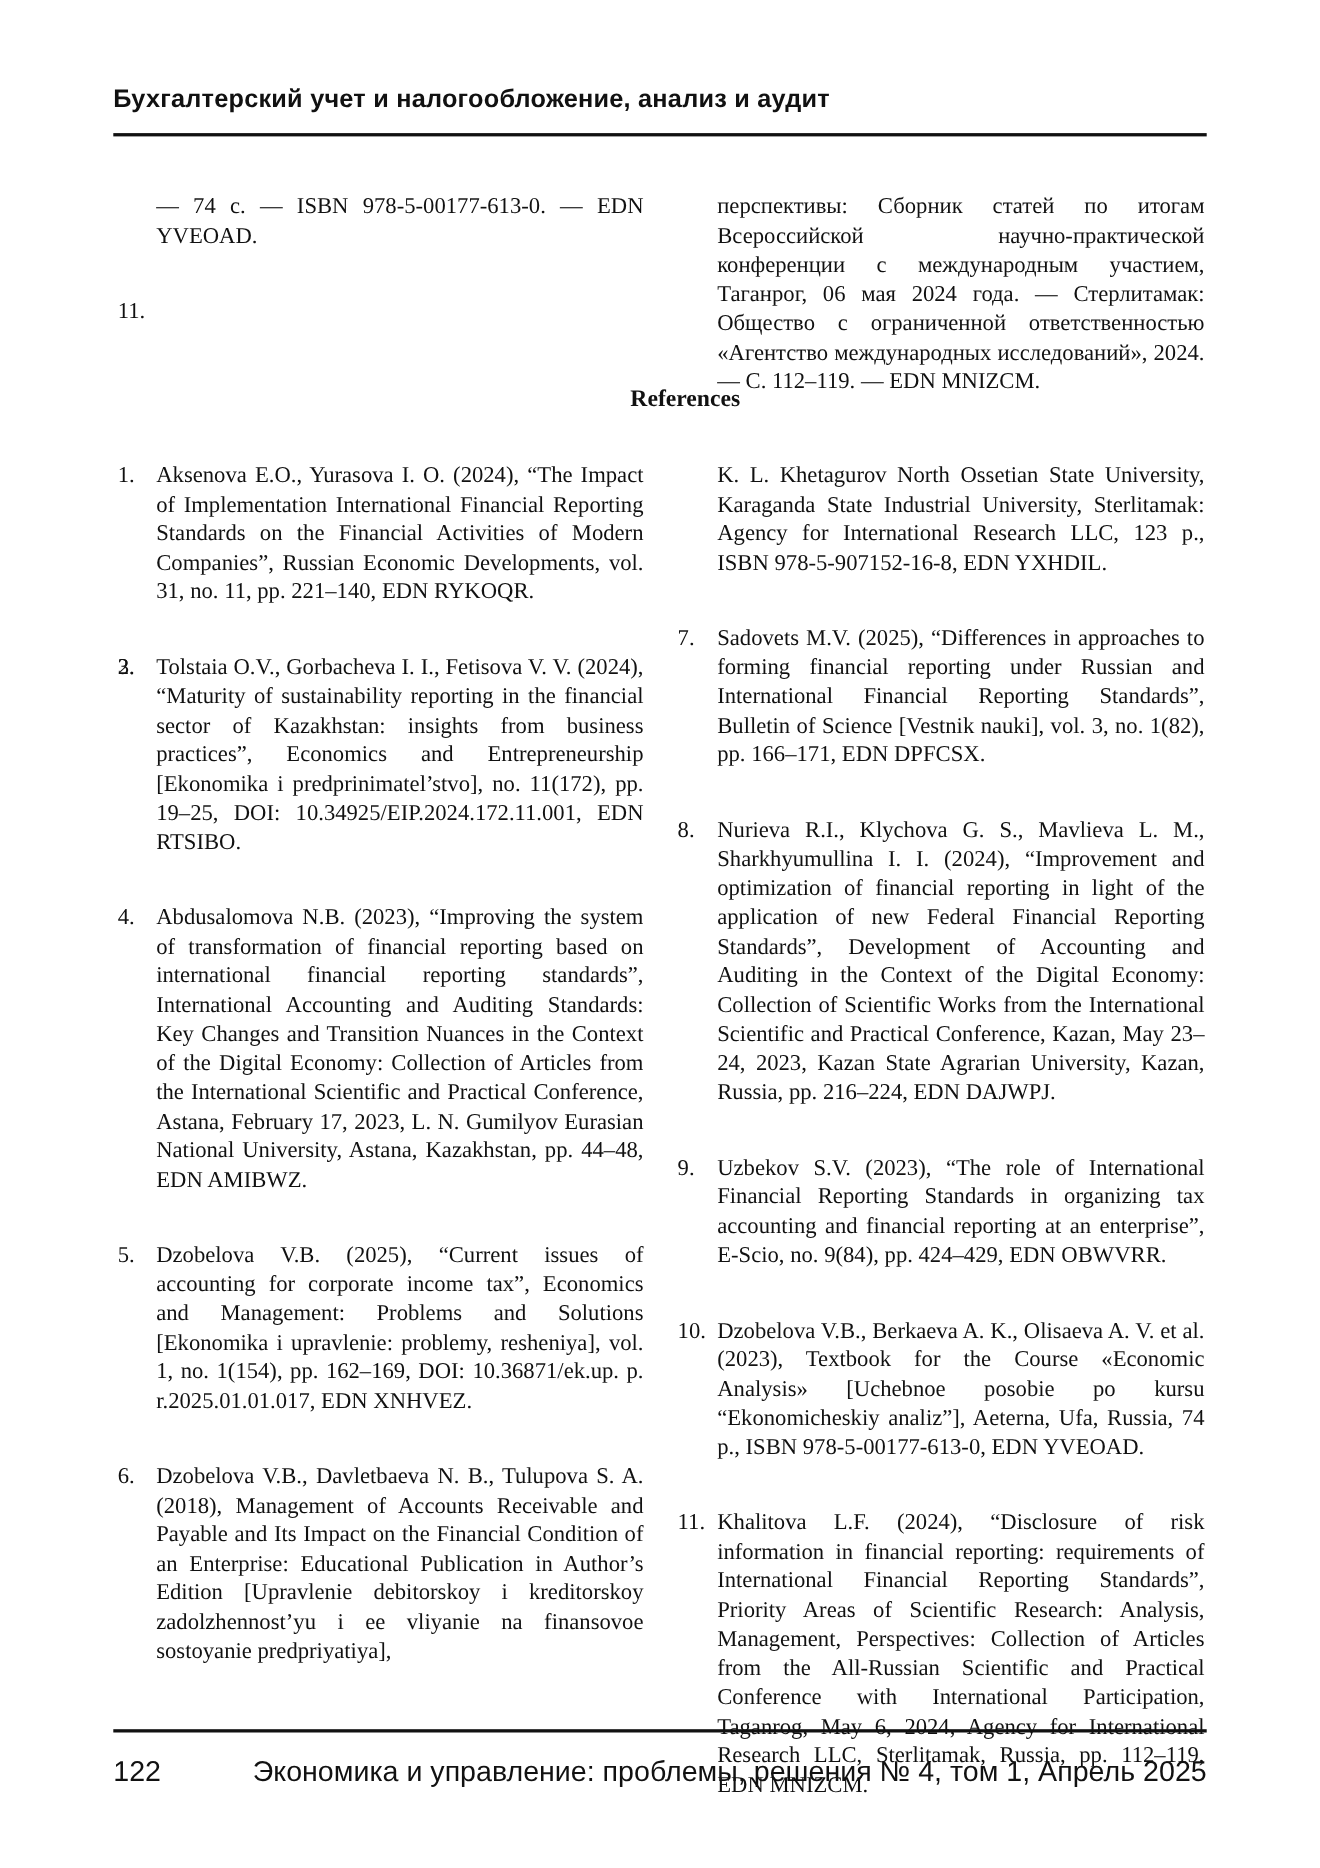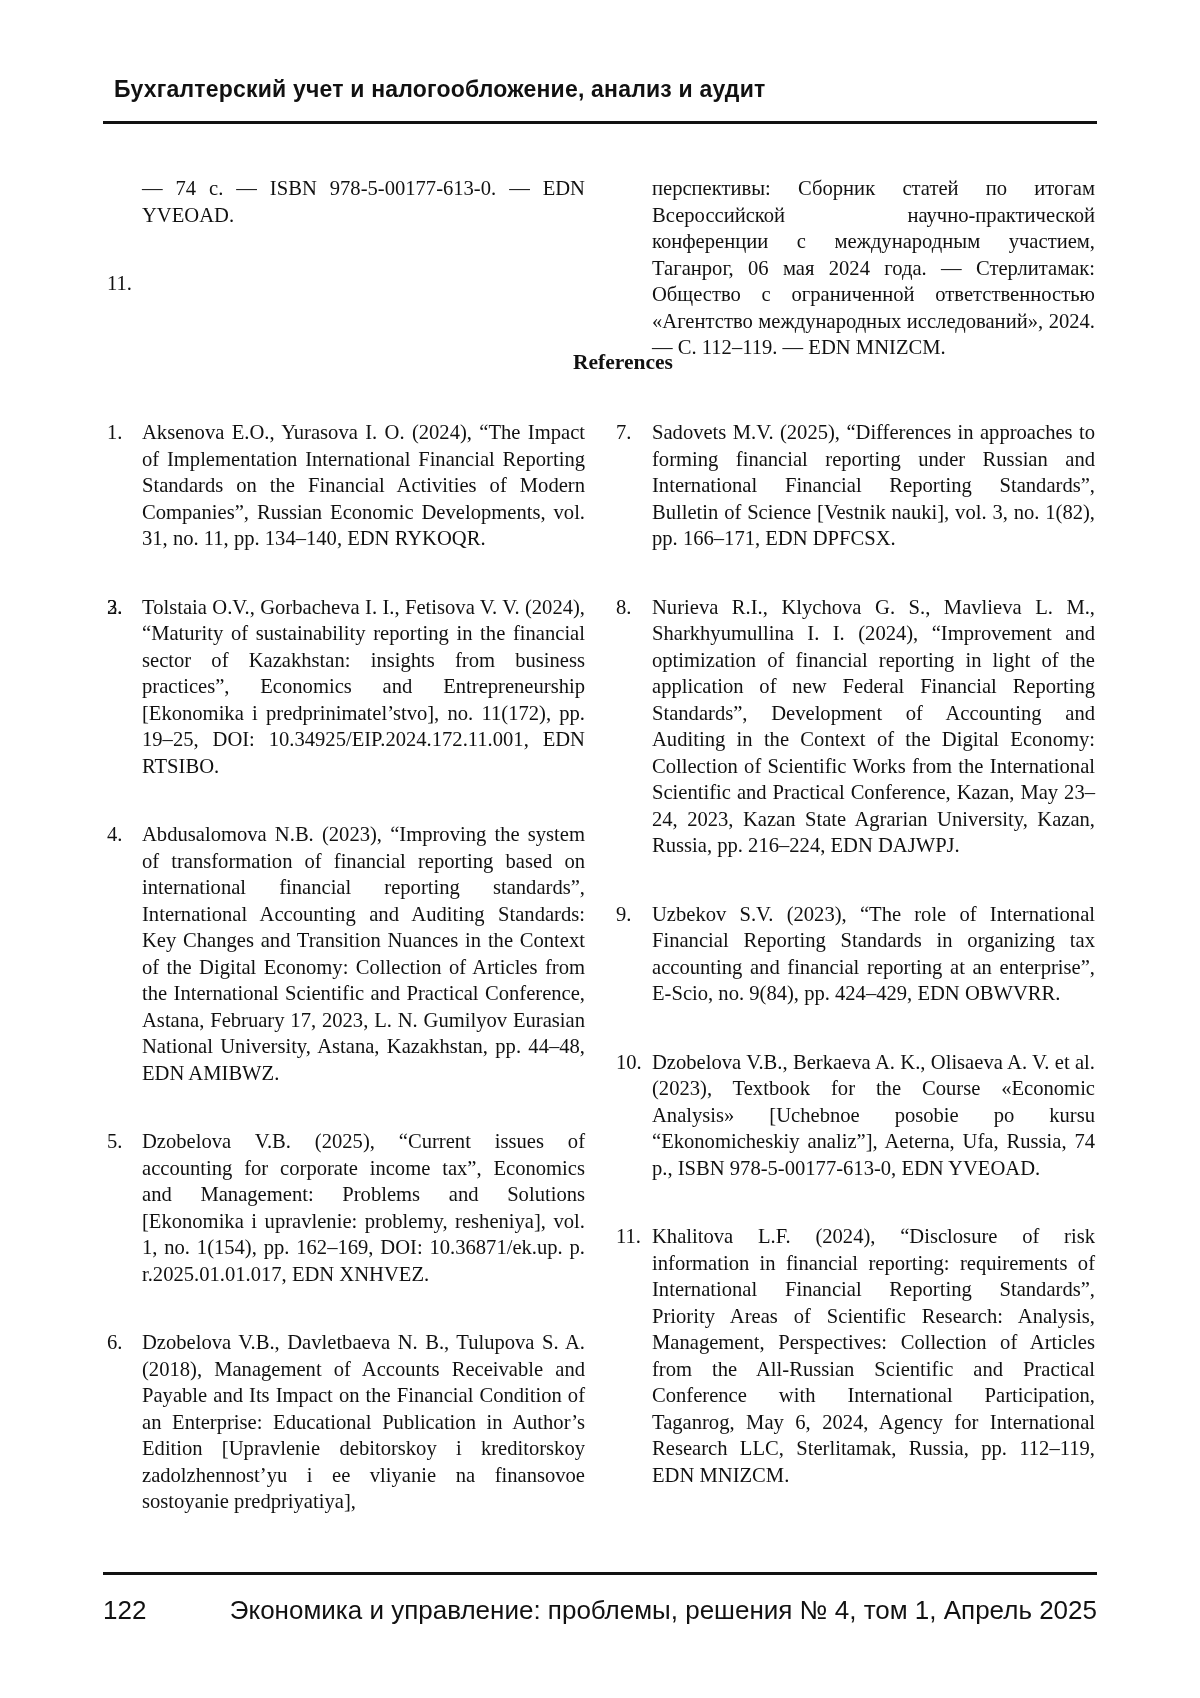--- a/index.html
+++ b/index.html
@@ -7,21 +7,21 @@
     position:relative;
     width:1200px;
     height:1698px;
     background:var(--paper,#ffffff);
     color:var(--ink,#111111);
     overflow:hidden;
   }
   
   .header-title{
     position:absolute;
-    left:114px; top:76px; width:994px;
+    left:103px; top:76px; width:994px;
     font-family:"Liberation Sans",sans-serif;
     font-weight:bold;
     font-size:23px;
     letter-spacing:.2px;
     color:var(--ink,#111111);
   }
   .header-rule{
     position:absolute;
     left:103px; top:121px; width:994px; height:3px;
     background:var(--ink,#111111);
@@ -96,28 +96,29 @@
       <div class="ref-item"><span class="ref-text">— 74 с. — ISBN 978-5-00177-613-0. — EDN YVEOAD.</span></div>
       <div class="ref-item"><span class="ref-num">11.</span></div>
     </div>
   <div class="col col-right ru-section" id="ru-right">
       <div class="ref-item"><span class="ref-text">перспективы: Сборник статей по итогам Всероссийской научно-практической конференции с международным участием, Таганрог, 06 мая 2024 года. — Стерлитамак: Общество с ограниченной ответственностью «Агентство международных исследований», 2024. — С. 112–119. — EDN MNIZCM.</span></div>
     </div>
 
   <h2 class="references-heading">References</h2>
 
   <div class="col col-left refs-section" id="en-left">
-      <div class="ref-item"><span class="ref-num">1.</span><span class="ref-text">Aksenova E.O., Yurasova I. O. (2024), “The Impact of Implementation International Financial Reporting Standards on the Financial Activities of Modern Companies”, Russian Economic Developments, vol. 31, no. 11, pp. 134–140, EDN RYKOQR.</span></div>
+      <div class="ref-item"><span class="ref-num">1.</span><span class="ref-text">Aksenova E.O., Yurasova I. O. (2024), “The Impact of Implementation International Financial Reporting Standards on the Financial Activities of Modern Companies”, Russian Economic Developments, vol. 31, no. 11, pp. 221–140, EDN RYKOQR.</span></div>
       <div class="ref-item"><span class="ref-num">2.</span></div>
       <div class="ref-item"><span class="ref-num">3.</span><span class="ref-text">Tolstaia O.V., Gorbacheva I. I., Fetisova V. V. (2024), “Maturity of sustainability reporting in the financial sector of Kazakhstan: insights from business practices”, Economics and Entrepreneurship [Ekonomika i predprinimatel’stvo], no. 11(172), pp. 19–25, DOI: 10.34925/EIP.2024.172.11.001, EDN RTSIBO.</span></div>
       <div class="ref-item"><span class="ref-num">4.</span><span class="ref-text">Abdusalomova N.B. (2023), “Improving the system of transformation of financial reporting based on international financial reporting standards”, International Accounting and Auditing Standards: Key Changes and Transition Nuances in the Context of the Digital Economy: Collection of Articles from the International Scientific and Practical Conference, Astana, February 17, 2023, L. N. Gumilyov Eurasian National University, Astana, Kazakhstan, pp. 44–48, EDN AMIBWZ.</span></div>
       <div class="ref-item"><span class="ref-num">5.</span><span class="ref-text">Dzobelova V.B. (2025), “Current issues of accounting for corporate income tax”, Economics and Management: Problems and Solutions [Ekonomika i upravlenie: problemy, resheniya], vol. 1, no. 1(154), pp. 162–169, DOI: 10.36871/ek.up. p. r.2025.01.01.017, EDN XNHVEZ.</span></div>
       <div class="ref-item"><span class="ref-num">6.</span><span class="ref-text">Dzobelova V.B., Davletbaeva N. B., Tulupova S. A. (2018), Management of Accounts Receivable and Payable and Its Impact on the Financial Condition of an Enterprise: Educational Publication in Author’s Edition [Upravlenie debitorskoy i kreditorskoy zadolzhennost’yu i ee vliyanie na finansovoe sostoyanie predpriyatiya],</span></div>
     </div>
   <div class="col col-right refs-section" id="en-right">
+      <div class="ref-item"><span class="ref-text">K. L. Khetagurov North Ossetian State University, Karaganda State Industrial University, Sterlitamak: Agency for International Research LLC, 123 p., ISBN 978-5-907152-16-8, EDN YXHDIL.</span></div>
       <div class="ref-item"><span class="ref-num">7.</span><span class="ref-text">Sadovets M.V. (2025), “Differences in approaches to forming financial reporting under Russian and International Financial Reporting Standards”, Bulletin of Science [Vestnik nauki], vol. 3, no. 1(82), pp. 166–171, EDN DPFCSX.</span></div>
       <div class="ref-item"><span class="ref-num">8.</span><span class="ref-text">Nurieva R.I., Klychova G. S., Mavlieva L. M., Sharkhyumullina I. I. (2024), “Improvement and optimization of financial reporting in light of the application of new Federal Financial Reporting Standards”, Development of Accounting and Auditing in the Context of the Digital Economy: Collection of Scientific Works from the International Scientific and Practical Conference, Kazan, May 23–24, 2023, Kazan State Agrarian University, Kazan, Russia, pp. 216–224, EDN DAJWPJ.</span></div>
       <div class="ref-item"><span class="ref-num">9.</span><span class="ref-text">Uzbekov S.V. (2023), “The role of International Financial Reporting Standards in organizing tax accounting and financial reporting at an enterprise”, E-Scio, no. 9(84), pp. 424–429, EDN OBWVRR.</span></div>
       <div class="ref-item"><span class="ref-num">10.</span><span class="ref-text">Dzobelova V.B., Berkaeva A. K., Olisaeva A. V. et al. (2023), Textbook for the Course «Economic Analysis» [Uchebnoe posobie po kursu “Ekonomicheskiy analiz”], Aeterna, Ufa, Russia, 74 p., ISBN 978-5-00177-613-0, EDN YVEOAD.</span></div>
       <div class="ref-item"><span class="ref-num">11.</span><span class="ref-text">Khalitova L.F. (2024), “Disclosure of risk information in financial reporting: requirements of International Financial Reporting Standards”, Priority Areas of Scientific Research: Analysis, Management, Perspectives: Collection of Articles from the All-Russian Scientific and Practical Conference with International Participation, Taganrog, May 6, 2024, Agency for International Research LLC, Sterlitamak, Russia, pp. 112–119, EDN MNIZCM.</span></div>
     </div>
 
   <div class="footer-rule"></div>
   <div class="footer-row">
     <span>122</span>

